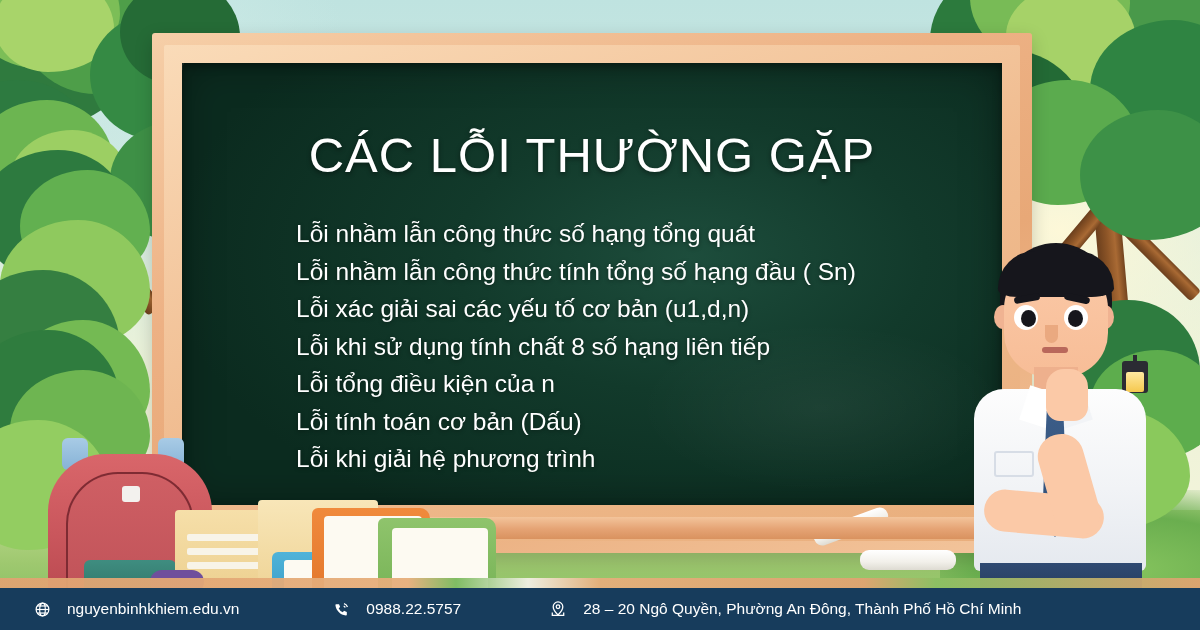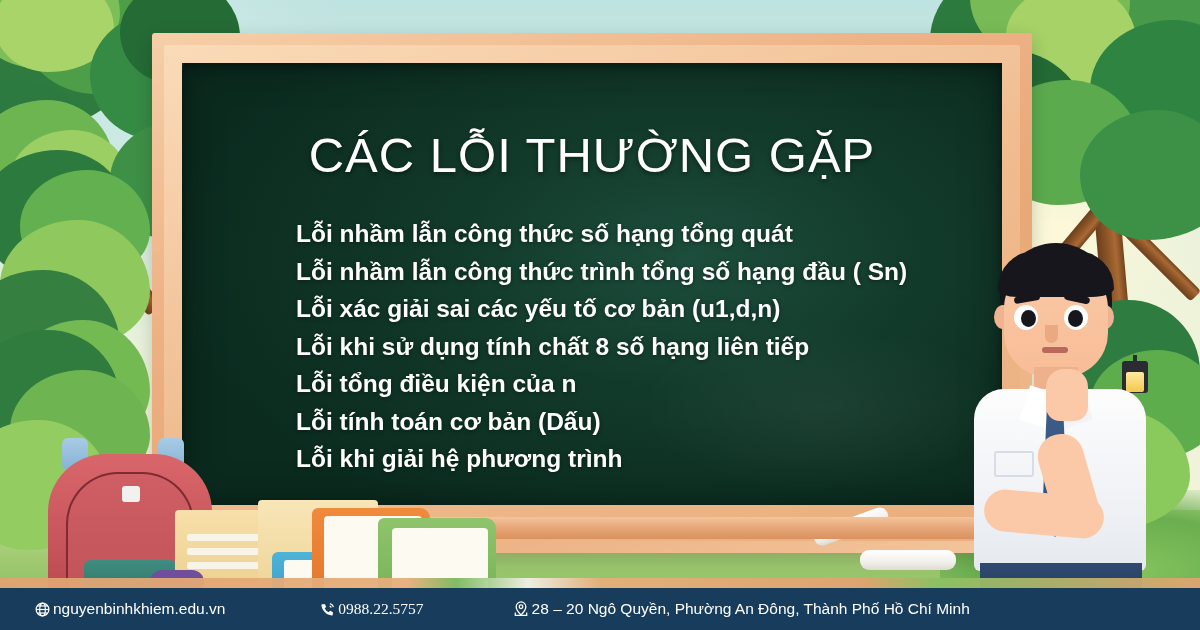--- a/index.html
+++ b/index.html
@@ -151,21 +151,21 @@
   }
 
   #board-lines {
     position: absolute;
     left: 114px; top: 152px;
     width: 700px;
   }
   .board-line {
     color: #ffffff;
     font-size: 24.5px;
-    font-weight: bold;
+    font-weight: normal;
     line-height: 37.5px;
     white-space: nowrap;
     text-shadow: 0 1px 4px rgba(0,0,0,0.4);
   }
 
   
   #backpack { position: absolute; left: 30px; top: 432px; width: 200px; height: 170px; }
   #bp-body {
     position: absolute; left: 18px; top: 22px; width: 164px; height: 150px;
     background: linear-gradient(180deg, #d9666a 0%, #c9565c 55%, #b8484f 100%);
@@ -365,26 +365,26 @@
     left: 0; bottom: 0; width: 100%; height: 42px;
     background: #173c5c;
     display: flex;
     align-items: center;
     color: #ffffff;
     font-size: 15.5px;
   }
   .footer-item {
     display: flex;
     align-items: center;
-    gap: 2px;
+    gap: 16px;
     white-space: nowrap;
     text-align: right;
   }
   #footer-website { margin-left: 34px; }
-  #footer-phone   { margin-left: 94px; font-family: Liberation Serif, serif; }
+  #footer-phone   { margin-left: 94px; }
   #footer-address { margin-left: 88px; }
   .f-icon { display: flex; align-items: center; justify-content: center; }
   .f-icon svg { display: block; }
 
   
   #footer-strip {
     position: absolute; left: 0; bottom: 42px; width: 100%; height: 10px;
     background: linear-gradient(90deg,
       #e0a371 0%, #e6ae7b 34%, #79b95c 38%, #f2f0e6 44%,
       #e6ae7b 50%, #e0a371 72%, #8cc063 78%, #e0a371 100%);
@@ -431,21 +431,21 @@
   </div>
 
   <div id="board-outer">
     <div id="board-bevel"></div>
     <div id="board-inner">
 
       <div id="board-title">CÁC LỖI THƯỜNG GẶP</div>
 
       <div id="board-lines">
         <div class="board-line">Lỗi nhầm lẫn công thức số hạng tổng quát</div>
-        <div class="board-line">Lỗi nhầm lẫn công thức trình tổng số hạng đầu ( Sn)</div>
+        <div class="board-line">Lỗi nhầm lẫn công thức tính tổng số hạng đầu ( Sn)</div>
         <div class="board-line">Lỗi xác giải sai các yếu tố cơ bản (u1,d,n)</div>
         <div class="board-line">Lỗi khi sử dụng tính chất 8 số hạng liên tiếp</div>
         <div class="board-line">Lỗi tổng điều kiện của n</div>
         <div class="board-line">Lỗi tính toán cơ bản (Dấu)</div>
         <div class="board-line">Lỗi khi giải hệ phương trình</div>
       </div>
 
       <div class="chalk" id="chalk-a"></div>
       <div class="chalk" id="chalk-b"></div>
     </div>

